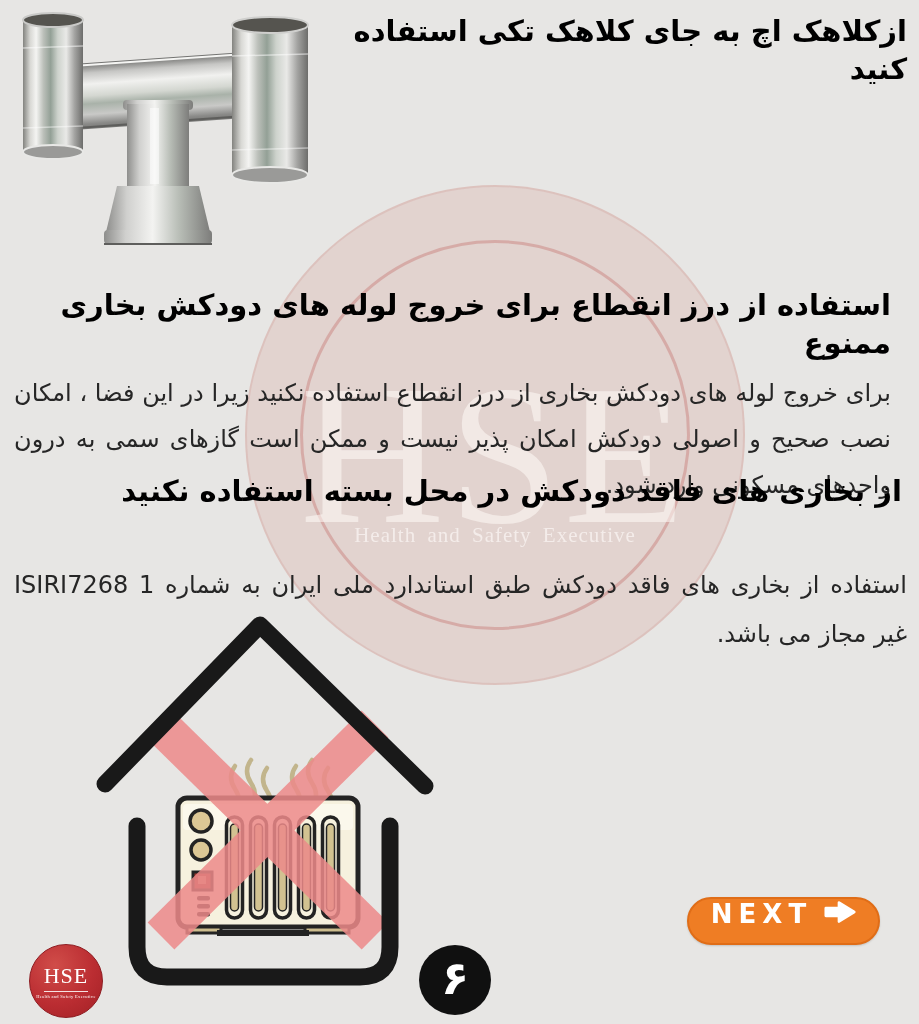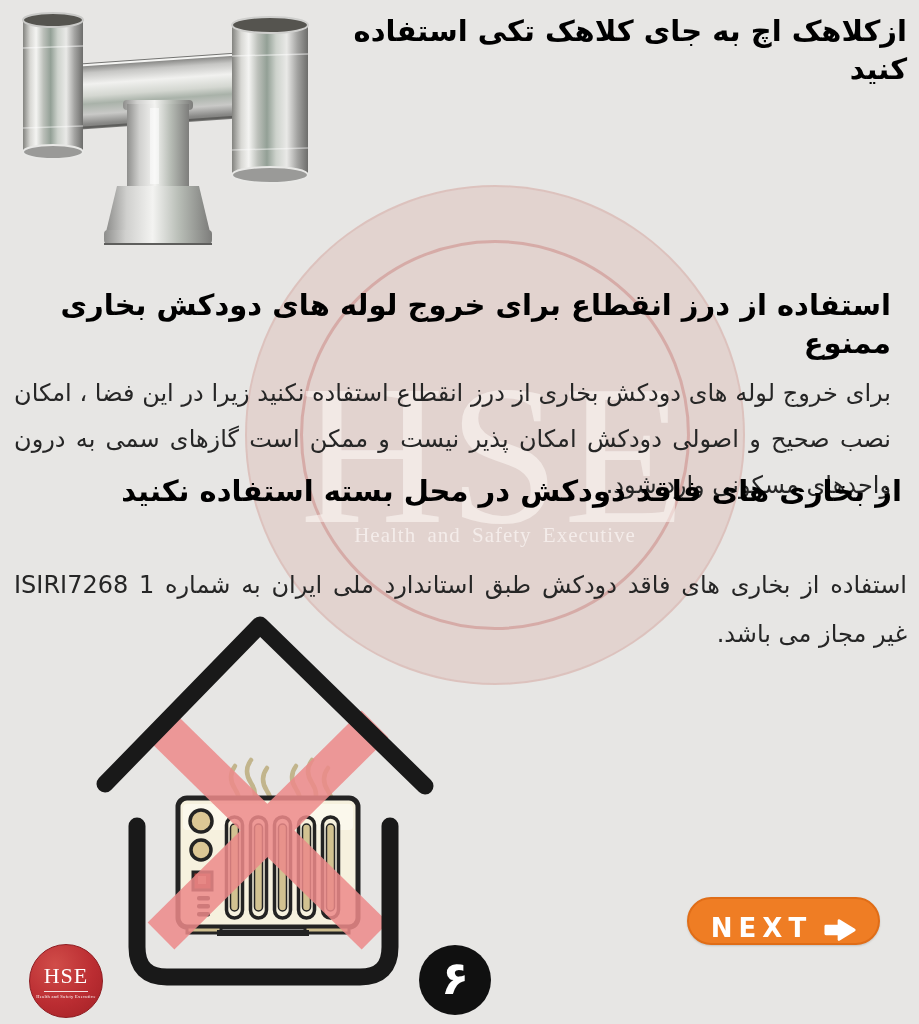--- a/index.html
+++ b/index.html
@@ -58,21 +58,21 @@
   
   .page-badge {
     position:absolute; left:419px; top:945px; width:72px; height:70px;
     background:#101010; border-radius:50%; z-index:3;
     display:flex; align-items:center; justify-content:center;
     color:#ffffff; font-size:46px; font-weight:700; padding-bottom:4px;
   }
   .next-btn {
     position:absolute; left:687px; top:897px; width:193px; height:48px;
     background:#ef7d24; border:2px solid #e06d17; border-radius:24px;
-    display:flex; align-items:flex-end; justify-content:center; gap:12px;
+    display:flex; align-items:flex-start; justify-content:center; gap:12px;
     cursor:pointer; z-index:3;
     box-shadow:0 1px 2px rgba(0,0,0,0.15);
   }
   .next-btn span {
     color:#ffffff; font-size:26px; font-weight:700; letter-spacing:6px;
   }
   .hse-logo {
     position:absolute; left:29px; top:944px; width:74px; height:74px;
     border-radius:50%; z-index:3;
     background:radial-gradient(circle at 35% 28%, #d04d49 0%, #bb2d32 55%, #a12025 100%);

